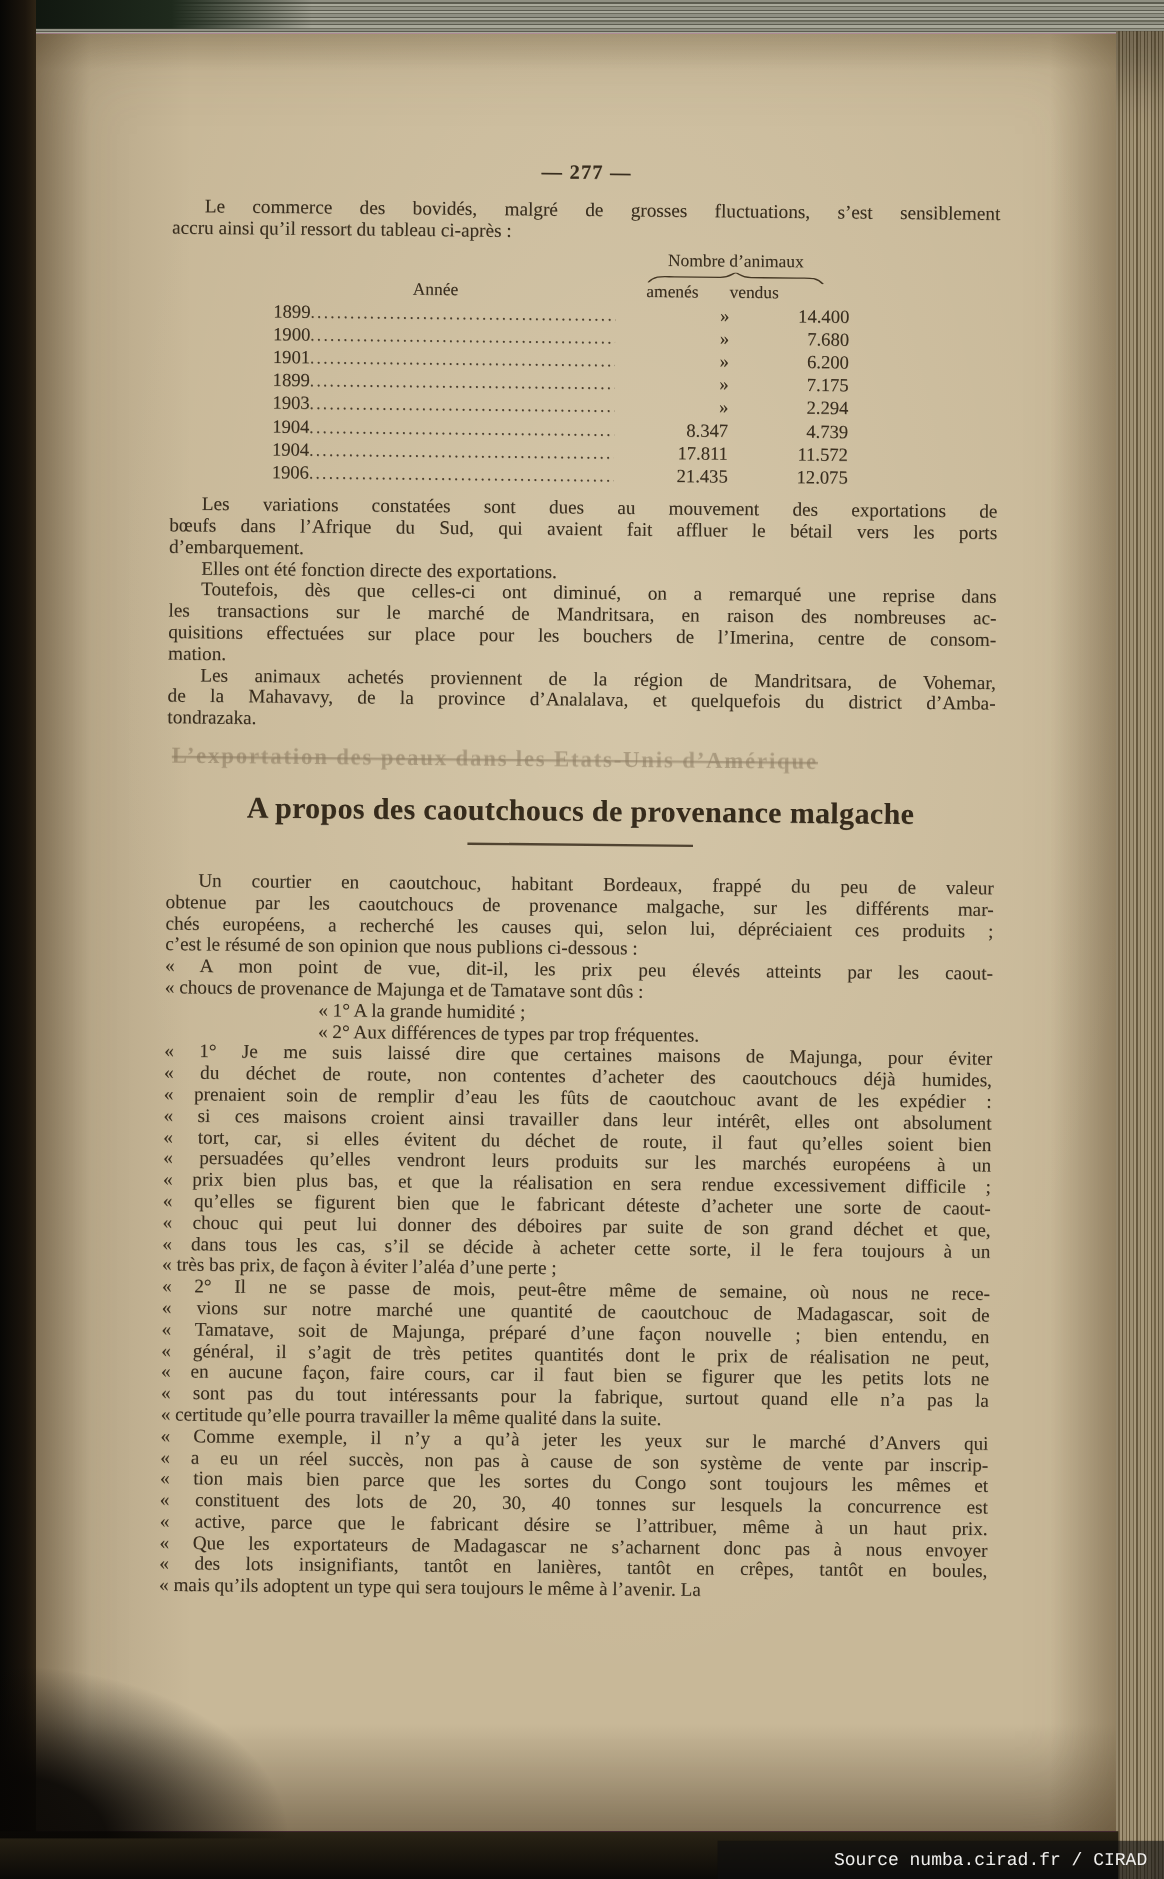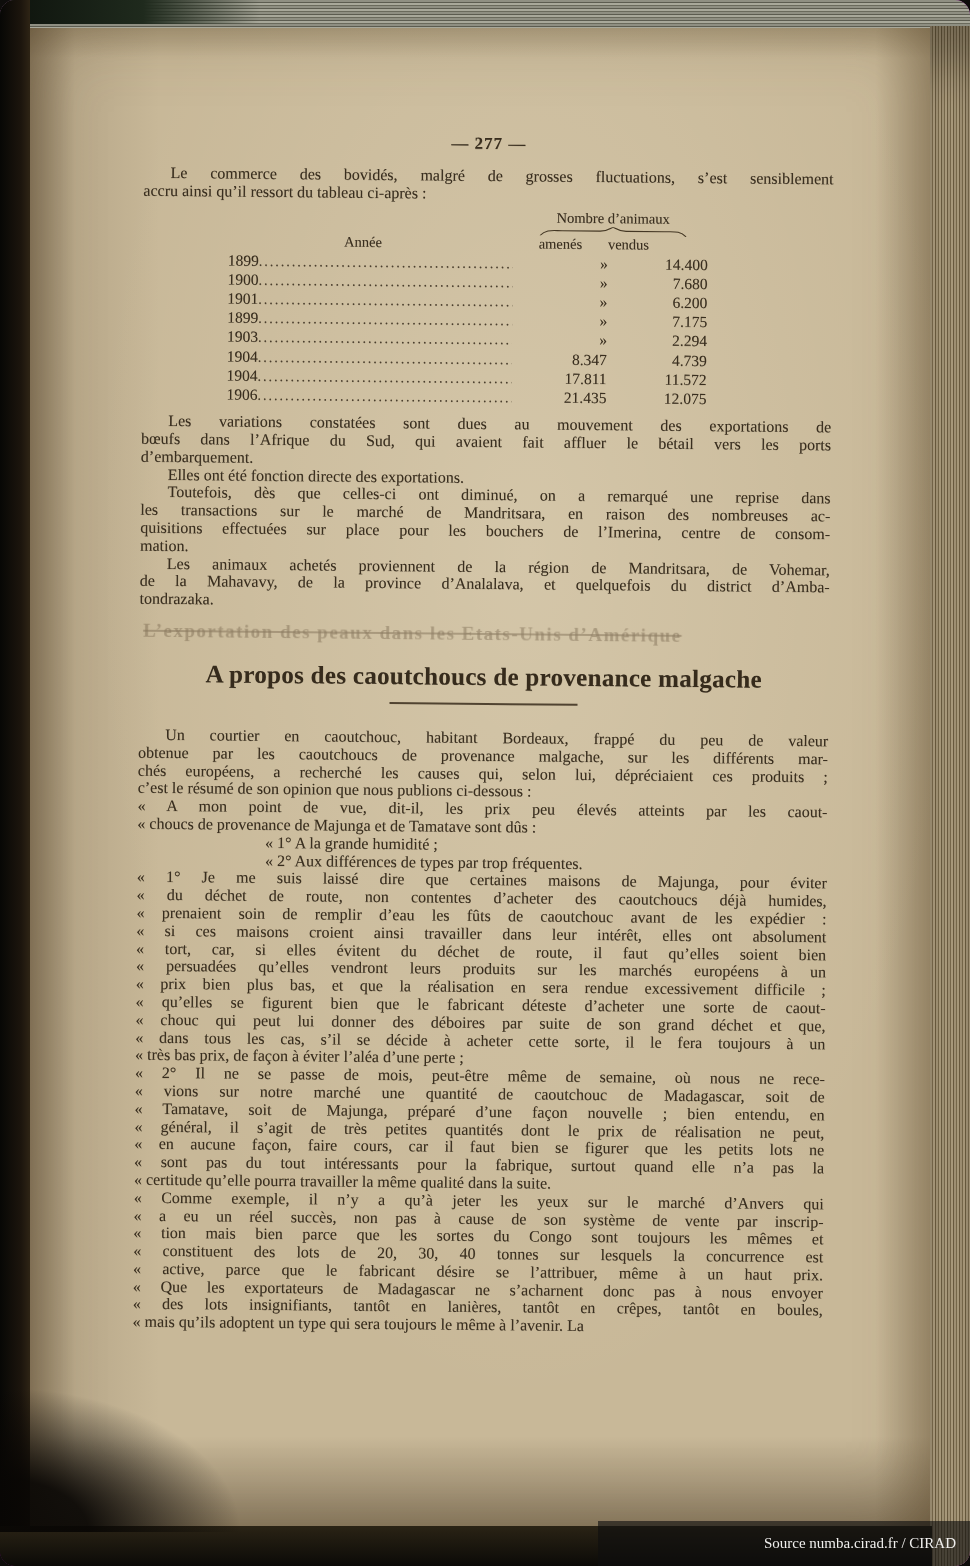--- a/index.html
+++ b/index.html
@@ -1,17 +1,17 @@
 <!DOCTYPE html>
 <html><head>
 <meta charset="utf-8">
 <style>
   html,body{margin:0;padding:0;background:#0e0d0b;}
   .scene{position:relative;width:970px;height:1566px;overflow:hidden;background:#a21caf;
-         font-family:"Liberation Serif","DejaVu Serif",serif;border-radius:15px;}
+         font-family:"Liberation Serif","DejaVu Serif",serif;}
 
   
   .top-edges{position:absolute;top:0;left:0;right:0;height:28px;
     background:repeating-linear-gradient(180deg,#8f8f82 0 2px,#5c5c50 2px 3px,#a8a89a 3px 5px,#6a6a5c 5px 6px);}
   .top-cover{position:absolute;top:0;left:0;width:260px;height:24px;
     background:linear-gradient(90deg,#0d120c,#1f2a1d 55%,rgba(40,48,36,0));}
   .left-gutter{position:absolute;top:0;bottom:0;left:0;width:30px;
     background:linear-gradient(90deg,#070705,#1c150d 70%,#2e2415);}
   .right-edges{position:absolute;top:26px;right:0;width:40px;bottom:0;
     background:repeating-linear-gradient(90deg,#bfae8c 0 2px,#8d7c5a 2px 3px,#cbb996 3px 5px,#7d6c4c 5px 6px);
@@ -65,23 +65,23 @@
   
   .bleed{margin:12px 0 0 4px;font-size:19px;font-weight:bold;letter-spacing:1.5px;
     color:rgba(78,60,38,.6);opacity:.5;filter:blur(.6px);
     text-decoration:line-through;text-decoration-thickness:2px;text-shadow:none;}
 
   
   .sec-title{margin:18px 0 0 0;font-size:25px;font-weight:bold;text-align:center;letter-spacing:.3px;color:#362b1c;}
   .rule{width:188px;border-top:2px solid rgba(58,45,28,.85);margin:12px auto 24px auto;}
 
   
-  .watermark{position:absolute;right:0;bottom:0;height:45px;width:372px;box-sizing:border-box;
+  .watermark{position:absolute;right:0;bottom:0;height:32px;width:372px;box-sizing:border-box;
     background:rgba(14,14,14,.62);color:#f0efed;display:flex;align-items:center;justify-content:flex-end;
-    padding:0 14px;font-family:Liberation Serif, serif;font-size:15px;}
+    padding:0 14px;font-family:Liberation Mono, monospace;font-size:15px;}
 </style>
 </head>
 <body>
 
 <div class="scene">
   <div class="top-edges"></div>
   <div class="top-cover"></div>
   <div class="left-gutter"></div>
   <div class="right-edges"></div>
 

